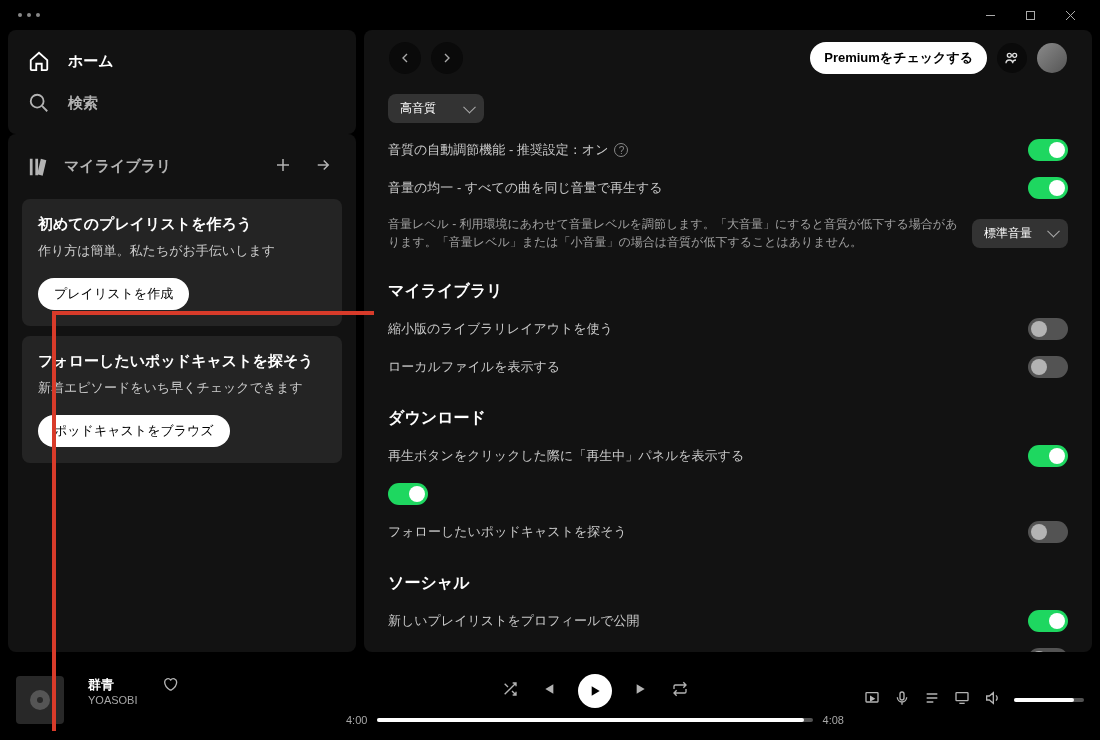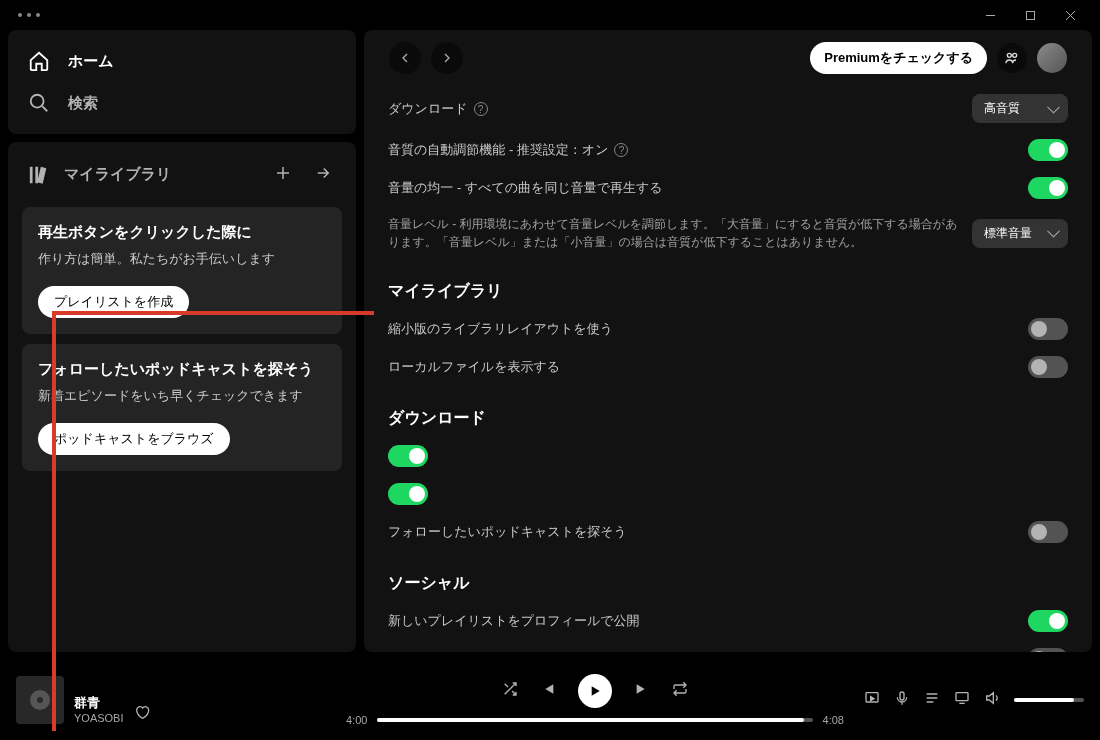--- a/index.html
+++ b/index.html
@@ -4,21 +4,21 @@
 <style>
 * { margin: 0; padding: 0; box-sizing: border-box; }
 body { background: #000; font-family: -apple-system, "Hiragino Sans", "Yu Gothic", sans-serif; color: #fff; width: 1100px; height: 740px; overflow: hidden; position: relative; }
 .app { width: 1100px; height: 740px; background: #000; display: flex; flex-direction: column; border-radius: 8px; overflow: hidden; }
 .titlebar { height: 30px; display: flex; align-items: center; justify-content: space-between; padding: 0 10px; }
 .tb-left { display: flex; gap: 5px; align-items: center; padding-left: 8px; }
 .tb-dot { width: 4px; height: 4px; background: #888; border-radius: 50%; }
 .tb-right { display: flex; gap: 0; }
 .tb-btn { width: 40px; height: 30px; display: flex; align-items: center; justify-content: center; color: #aaa; cursor: pointer; }
 .body-row { flex: 1; display: flex; gap: 8px; padding: 0 8px 8px 8px; overflow: hidden; }
-.sidebar { width: 348px; display: flex; flex-direction: column; gap: 8px; }
+.sidebar { width: 348px; display: flex; flex-direction: column; gap: 0; }
 .side-box { background: #121212; border-radius: 8px; padding: 10px 14px; }
 .nav-item { display: flex; align-items: center; gap: 18px; padding: 10px 6px; color: #b3b3b3; font-weight: 700; font-size: 15px; cursor: pointer; }
 .nav-item.active { color: #fff; }
 .lib-head { display: flex; align-items: center; gap: 14px; padding: 8px 6px; color: #b3b3b3; font-weight: 700; font-size: 15px; }
 .lib-head .spacer { flex: 1; }
 .lib-icon-btn { color: #b3b3b3; cursor: pointer; padding: 4px; }
 .side-box.lib { flex: 1; display: flex; flex-direction: column; overflow: hidden; }
 .card { background: #242424; border-radius: 8px; padding: 16px; margin-top: 10px; }
 .card h3 { font-size: 15px; font-weight: 700; margin-bottom: 8px; }
 .card p { font-size: 13px; color: #ccc; margin-bottom: 18px; }
@@ -38,21 +38,21 @@
 .togg::after { content: ""; position: absolute; width: 16px; height: 16px; border-radius: 50%; background: #fff; top: 3px; }
 .togg.on { background: #1ed760; }
 .togg.on::after { right: 3px; }
 .togg.off { background: #535353; }
 .togg.off::after { left: 3px; background: #b3b3b3; }
 .drop { background: #333; color: #fff; border-radius: 8px; padding: 6px 30px 6px 12px; font-size: 12px; position: relative; cursor: pointer; flex-shrink: 0; min-width: 96px; }
 .drop::after { content: ""; position: absolute; right: 10px; top: 50%; width: 8px; height: 8px; border-right: 1.5px solid #aaa; border-bottom: 1.5px solid #aaa; transform: translateY(-70%) rotate(45deg); }
 .sec-h { font-size: 16px; font-weight: 700; color: #fff; margin: 22px 0 8px; }
 .info-i { display: inline-block; width: 14px; height: 14px; border: 1px solid #888; border-radius: 50%; font-size: 10px; text-align: center; line-height: 13px; color: #888; margin-left: 6px; }
 .player { height: 80px; background: #000; display: flex; align-items: center; padding: 0 16px; }
-.pl-left { width: 330px; display: flex; align-items: flex-end; gap: 10px; }
+.pl-left { width: 330px; display: flex; align-items: flex-start; gap: 24px; }
 .pl-art { width: 48px; height: 48px; background: #282828; border-radius: 4px; display:flex; align-items:center; justify-content:center; }
 .pl-art svg { width:24px; height:24px; color:#555; }
 .pl-title { font-size: 13px; font-weight: 600; color: #fff; }
 .pl-artist { font-size: 11px; color: #a7a7a7; }
 .heart { color: #b3b3b3; cursor: pointer; }
 .pl-center { flex: 1; display: flex; flex-direction: column; align-items: center; gap: 6px; }
 .pl-controls { display: flex; align-items: center; gap: 22px; }
 .pl-controls .ic { color: #b3b3b3; cursor: pointer; }
 .play-btn { width: 34px; height: 34px; background: #fff; border-radius: 50%; display: flex; align-items: center; justify-content: center; cursor: pointer; }
 .progress { display: flex; align-items: center; gap: 10px; width: 100%; font-size: 11px; color: #a7a7a7; }
@@ -124,21 +124,21 @@
           <div class="spacer"></div>
           <span class="lib-icon-btn"><svg width="18" height="18" viewBox="0 0 24 24" stroke="currentColor" stroke-width="2">
                 <path d="M12 4v16M4 12h16"></path>
               </svg></span>
           <span class="lib-icon-btn"><svg width="18" height="18" viewBox="0 0 24 24" stroke="currentColor" stroke-width="2" fill="none">
                 <path d="M5 12h14M13 6l6 6-6 6"></path>
               </svg></span>
         </div>
 
         <div class="card">
-          <h3>再生ボタンをクリックした際に</h3>
+          <h3>初めてのプレイリストを作ろう</h3>
           <p>作り方は簡単。私たちがお手伝いします</p>
           <button class="pill">プレイリストを作成</button>
         </div>
 
         <div class="card">
           <h3>フォローしたいポッドキャストを探そう</h3>
           <p>新着エピソードをいち早くチェックできます</p>
           <button class="pill">ポッドキャストをブラウズ</button>
         </div>
       </div>
@@ -163,21 +163,20 @@
               <circle cx="8" cy="8" r="3"></circle>
               <circle cx="16" cy="8" r="3"></circle>
               <path d="M3 20c0-3 2-5 5-5s5 2 5 5M13 20c0-3 2-5 5-5"></path>
             </svg>
           </div>
         <div class="avatar"></div>
       </div>
 
       <div class="settings">
         <div class="set-row">
-          <div class="label"><span>ダウンロード</span><span class="info-i">?</span></div>
           <div class="drop">高音質</div>
         </div>
         <div class="set-row">
           <div class="label"><span>音質の自動調節機能 - 推奨設定：オン</span><span class="info-i">?</span></div>
           <div class="togg on"></div>
         </div>
         <div class="set-row">
           <div class="label">音量の均一 - すべての曲を同じ音量で再生する</div>
           <div class="togg on"></div>
         </div>
@@ -191,20 +190,21 @@
           <div class="label">縮小版のライブラリレイアウトを使う</div>
           <div class="togg off"></div>
         </div>
         <div class="set-row">
           <div class="label">ローカルファイルを表示する</div>
           <div class="togg off"></div>
         </div>
 
         <div class="sec-h">ダウンロード</div>
         <div class="set-row">
+          <div class="label">再生ボタンをクリックした際に「再生中」パネルを表示する</div>
           <div class="togg on"></div>
         </div>
         <div class="set-row">
           <div class="togg on"></div>
         </div>
         <div class="set-row">
           <div class="label">フォローしたいポッドキャストを探そう</div>
           <div class="togg off"></div>
         </div>
 

